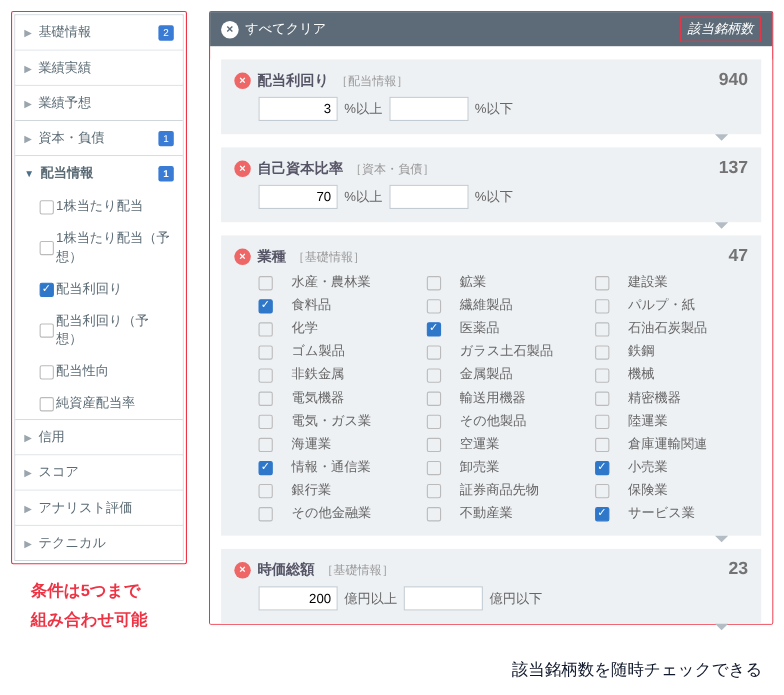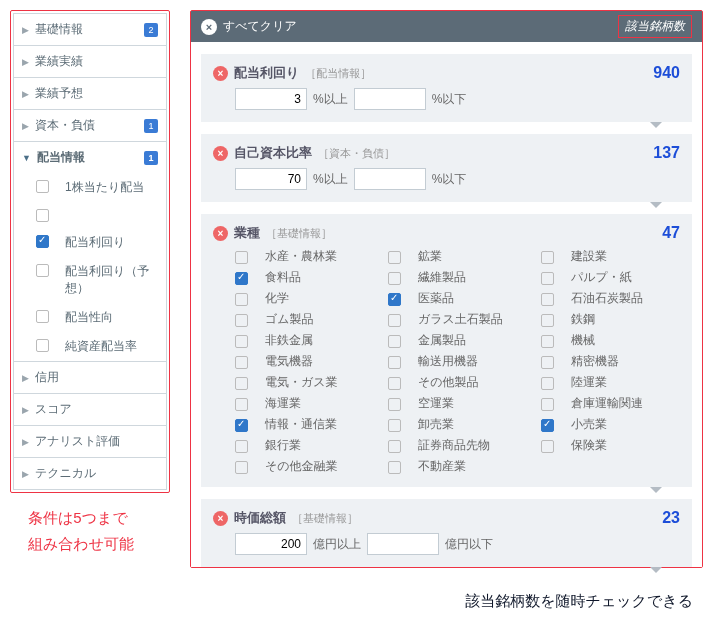--- a/index.html
+++ b/index.html
@@ -9,38 +9,38 @@
 .side-inner { border: 1px solid #cfd7dd; }
 .cat { border-bottom: 1px solid #cfd7dd; }
 .cat:last-child { border-bottom: none; }
 .cat-head { display: flex; align-items: center; padding: 7px 8px; color: #687; font-size: 12px; color:#666; cursor: pointer; background:#fff; }
 .cat-head.active { font-weight: bold; }
 .tri { font-size: 9px; color: #9aa5ad; margin-right: 6px; }
 .tri.down { color: #4b6f88; }
 .cat-label { flex: 1; color:#5b6b75; }
 .badge { background: #3a7bd5; color: #fff; font-size: 9px; min-width: 14px; height: 14px; display: inline-flex; align-items: center; justify-content: center; border-radius: 2px; padding: 0 3px; }
 .sub-items { background: #fff; }
-.sub-item { display: flex; align-items: flex-start; gap: 16px; padding: 6px 8px 6px 22px; color:#5b6b75; cursor:pointer; }
+.sub-item { display: flex; align-items: center; gap: 2px; padding: 6px 8px 6px 22px; color:#5b6b75; cursor:pointer; }
 .sub-item.checked .chk { background:#2f77c9; border-color:#2f77c9; position:relative; }
 .sub-item.checked .chk::after { content:"✓"; color:#fff; font-size:10px; position:absolute; left:1px; top:-2px; }
 .chk { width:13px; height:13px; border:1px solid #bbb; border-radius:2px; flex-shrink:0; margin-top:1px; }
-.annot { color:#e34; font-size:15px; margin:12px 0 0 18px; line-height:1.7; }
+.annot { color:#e34; font-size:15px; margin:12px 0 0 18px; line-height:1.7;font-weight:bold; }
 .annot2 { color:#0f172a; font-size:15px; text-align:right; margin:14px 20px 0 0; }
 .main { flex: 1; border: 1px solid #e34; border-radius:2px; position:relative; }
 .topbar { background:#5c6b77; color:#fff; display:flex; align-items:center; padding: 4px 10px; font-size:12px; }
 .xbtn { width:16px; height:16px; background:#fff; color:#5c6b77; border-radius:50%; display:flex; align-items:center; justify-content:center; font-weight:bold; font-size:11px; margin-right:6px; cursor:pointer; }
 .count-col-head { margin-left:auto; border:1px solid #e34; padding:2px 6px; background:#5c6b77;font-style:italic; }
 .filters { background:#fff; }
 .card { background:#eef1f4; margin:12px 10px 0; padding:10px 12px 12px; position:relative; }
 .card::after{content:"";position:absolute;right:30px;bottom:-6px;border-left:6px solid transparent;border-right:6px solid transparent;border-top:6px solid #b4bcc4;}
 .card-head { display:flex; align-items:center; gap:6px; margin-bottom:6px; }
 .del { width:15px; height:15px; border-radius:50%; background:#e66; color:#fff; display:flex; align-items:center; justify-content:center; font-size:10px; font-weight:bold; cursor:pointer; }
 .card-title { font-weight:bold; color:#556; font-size:13px; }
 .card-group { color:#999; font-size:11px; }
-.count { position:absolute; right:12px; top:10px; font-weight:bold; font-size:16px; color:#1d4ed8;text-align:right; }
+.count { position:absolute; right:12px; top:10px; font-weight:bold; font-size:16px; color:#737373;text-align:right; }
 .row { display:flex; align-items:center; gap:6px; padding-left:22px; }
 .row input[type=text]{ width:72px; height:22px; border:1px solid #c3ccd3; text-align:right; padding:0 5px; font-size:12px; }
 .unit { color:#666;text-align:center; }
 .opts { display:grid; grid-template-columns: repeat(3, 1fr); gap:4px 14px; padding-left:22px; }
 .opt { display:flex; align-items:center; gap:17px; color:#666; cursor:pointer; }
 .opt .chk { width:13px; height:13px; border:1px solid #bbb; border-radius:2px; position:relative; }
 .opt.checked .chk { background:#2f77c9; border-color:#2f77c9; }
 .opt.checked .chk::after{content:"✓"; color:#fff; font-size:10px; position:absolute; left:1px; top:-2px;}
 .left-col {display:flex;flex-direction:column;}
 </style>
@@ -83,20 +83,21 @@
               <span class="cat-label">配当情報</span>
               <span class="badge">1</span>
             </div>
             <div class="sub-items">
               <div class="sub-item">
                 <span class="chk"></span>
                 <span>1株当たり配当</span>
               </div>
               <div class="sub-item">
                 <span class="chk"></span>
+                <span>1株当たり配当（予想）</span>
               </div>
               <div class="sub-item checked">
                 <span class="chk"></span>
                 <span>配当利回り</span>
               </div>
               <div class="sub-item">
                 <span class="chk"></span>
                 <span>配当利回り（予想）</span>
               </div>
               <div class="sub-item">
@@ -305,20 +306,24 @@
               <span>保険業</span>
             </div>
             <div class="opt">
               <span class="chk"></span>
               <span>その他金融業</span>
             </div>
             <div class="opt">
               <span class="chk"></span>
               <span>不動産業</span>
             </div>
+            <div class="opt checked">
+              <span class="chk"></span>
+              <span>サービス業</span>
+            </div>
           </div>
         </div>
         <div class="card">
           <div class="card-head">
             <span class="del">×</span>
             <span class="card-title">時価総額</span>
             <span class="card-group">［基礎情報］</span>
           </div>
           <span class="count">23</span>
           <div class="row">

